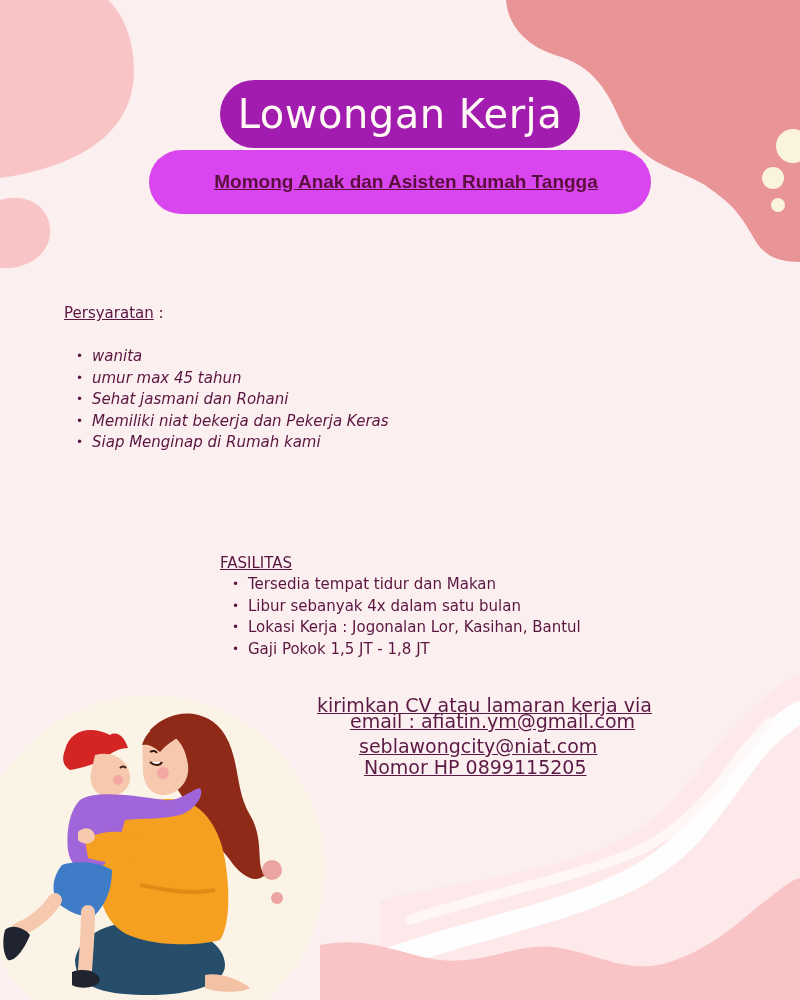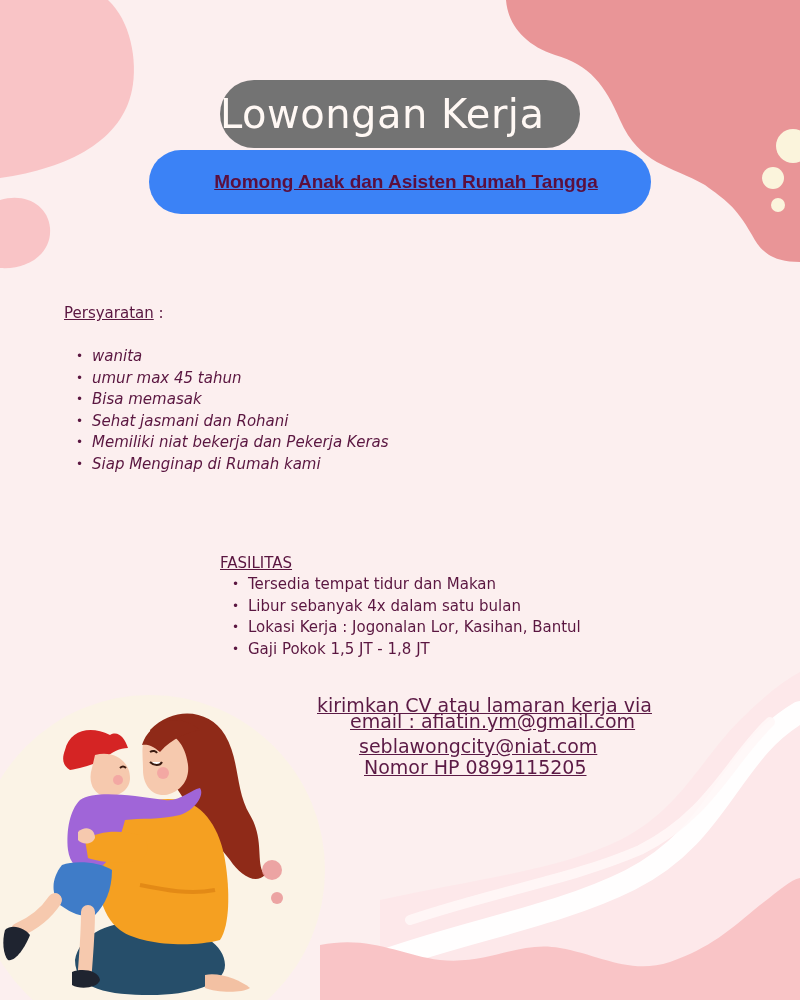--- a/index.html
+++ b/index.html
@@ -5,29 +5,29 @@
     html, body { margin:0; padding:0; }
     body {
       width:800px; height:1000px; overflow:hidden; position:relative;
       background:#fcefef;
       font-family:"DejaVu Sans", sans-serif;
       color:#5a1640;
     }
     .bg { position:absolute; left:0; top:0; width:800px; height:1000px; z-index:0; }
     .title-pill {
       position:absolute; left:220px; top:80px; width:360px; height:68px;
-      background:#737373; border-radius:34px; z-index:2;
-      display:flex; align-items:center; justify-content:flex-start;
+      background:#a21caf; border-radius:34px; z-index:2;
+      display:flex; align-items:center; justify-content:center;
     }
     .title-pill span {
       color:#fff8f4; font-size:40px; font-family:"DejaVu Sans", sans-serif; letter-spacing:0.5px;
     }
     .sub-pill {
       position:absolute; left:149px; top:150px; width:502px; height:64px;
-      background:#3b82f6; border-radius:32px; z-index:1;
+      background:#d946ef; border-radius:32px; z-index:1;
       display:flex; align-items:center; justify-content:center;
     }
     .sub-pill span {
       color:#5b0f3d; font-size:19px; font-weight:bold; text-decoration:underline;
       font-family:"Liberation Sans", sans-serif; margin-left:12px;
     }
     .req-heading {
       position:absolute; left:64px; top:304px; z-index:3; font-size:15px;
       font-family:"DejaVu Sans", sans-serif;
     }
@@ -79,21 +79,20 @@
 <div class="sub-pill">
   <span>Momong Anak dan Asisten Rumah Tangga</span>
 </div>
 
 <div class="req-heading">
   <span class="u">Persyaratan</span><span> :</span>
 </div>
 <ul class="list req-list">
   <li>wanita</li>
   <li>umur max 45 tahun</li>
-  <li>Bisa memasak</li>
   <li>Sehat jasmani dan Rohani</li>
   <li>Memiliki niat bekerja dan Pekerja Keras</li>
   <li>Siap Menginap di Rumah kami</li>
 </ul>
 
 <div class="fac-heading">FASILITAS</div>
 <ul class="list fac-list">
   <li>Tersedia tempat tidur dan  Makan</li>
   <li>Libur sebanyak 4x dalam satu bulan</li>
   <li>Lokasi Kerja : Jogonalan Lor, Kasihan, Bantul</li>

